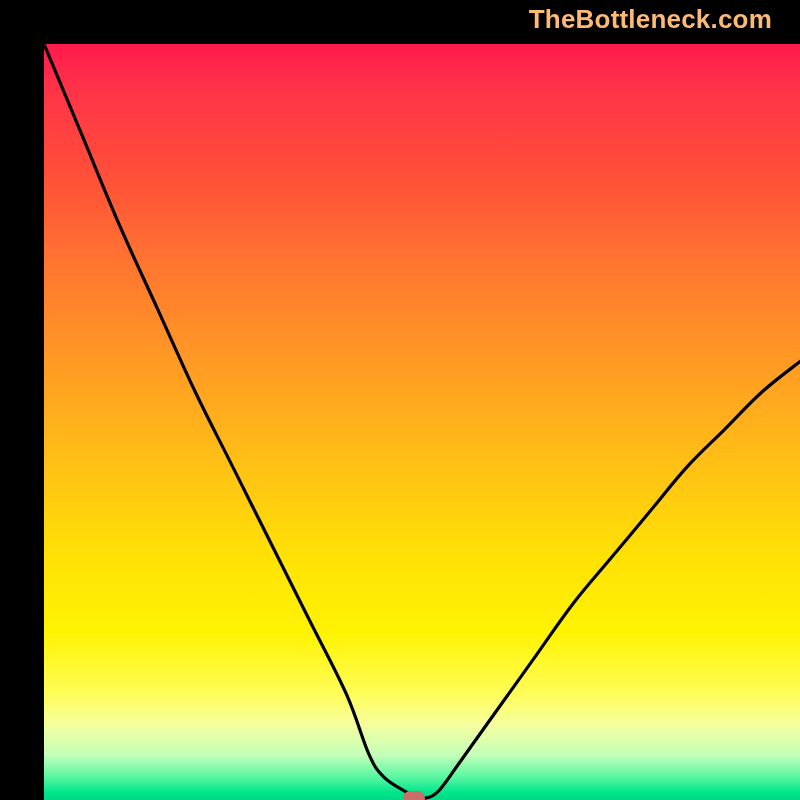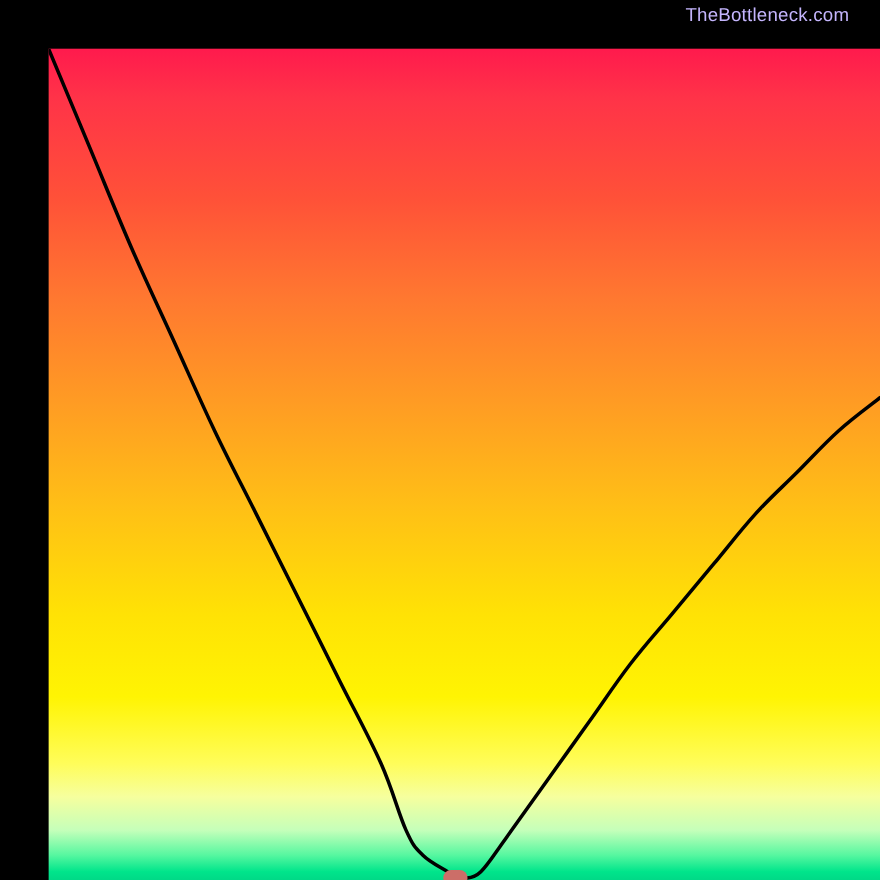--- a/index.html
+++ b/index.html
@@ -47,23 +47,23 @@
       #c5ffba 94%,
       #57f7a0 97%,
       #00e58b 99%,
       #00d987 100%
     );
   }
   .watermark {
     position: absolute;
     top: 4px;
     right: 28px;
-    color: #c4b5fd;
-    font-size: 17px;
-    font-weight: 400;
+    color: #fdba74;
+    font-size: 26px;
+    font-weight: 700;
     letter-spacing: 0.2px;
     z-index: 30;
     user-select: none;
   }
   svg.curve {
     position: absolute;
     inset: 0;
     width: 100%;
     height: 100%;
     z-index: 10;

